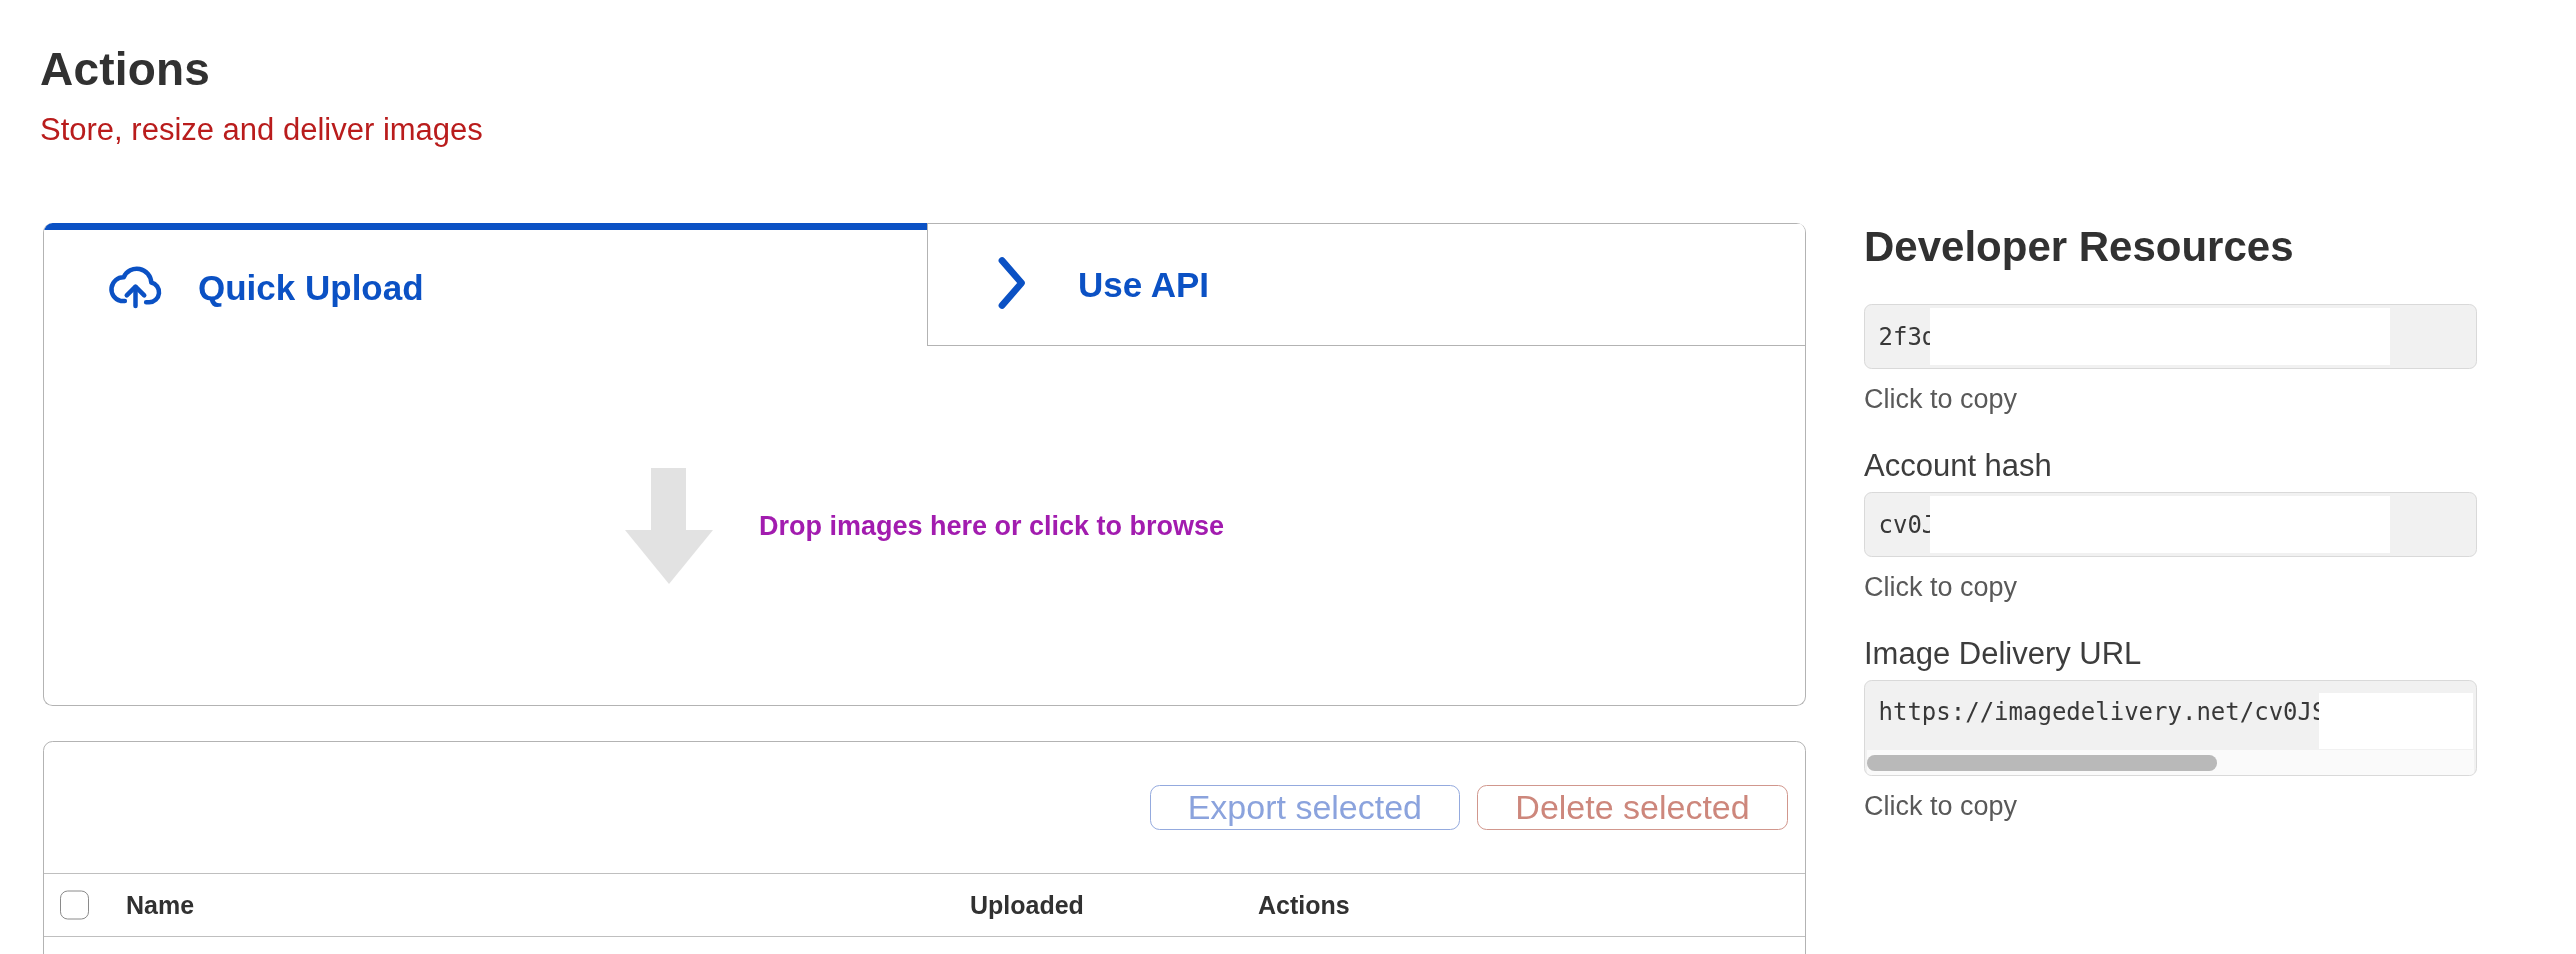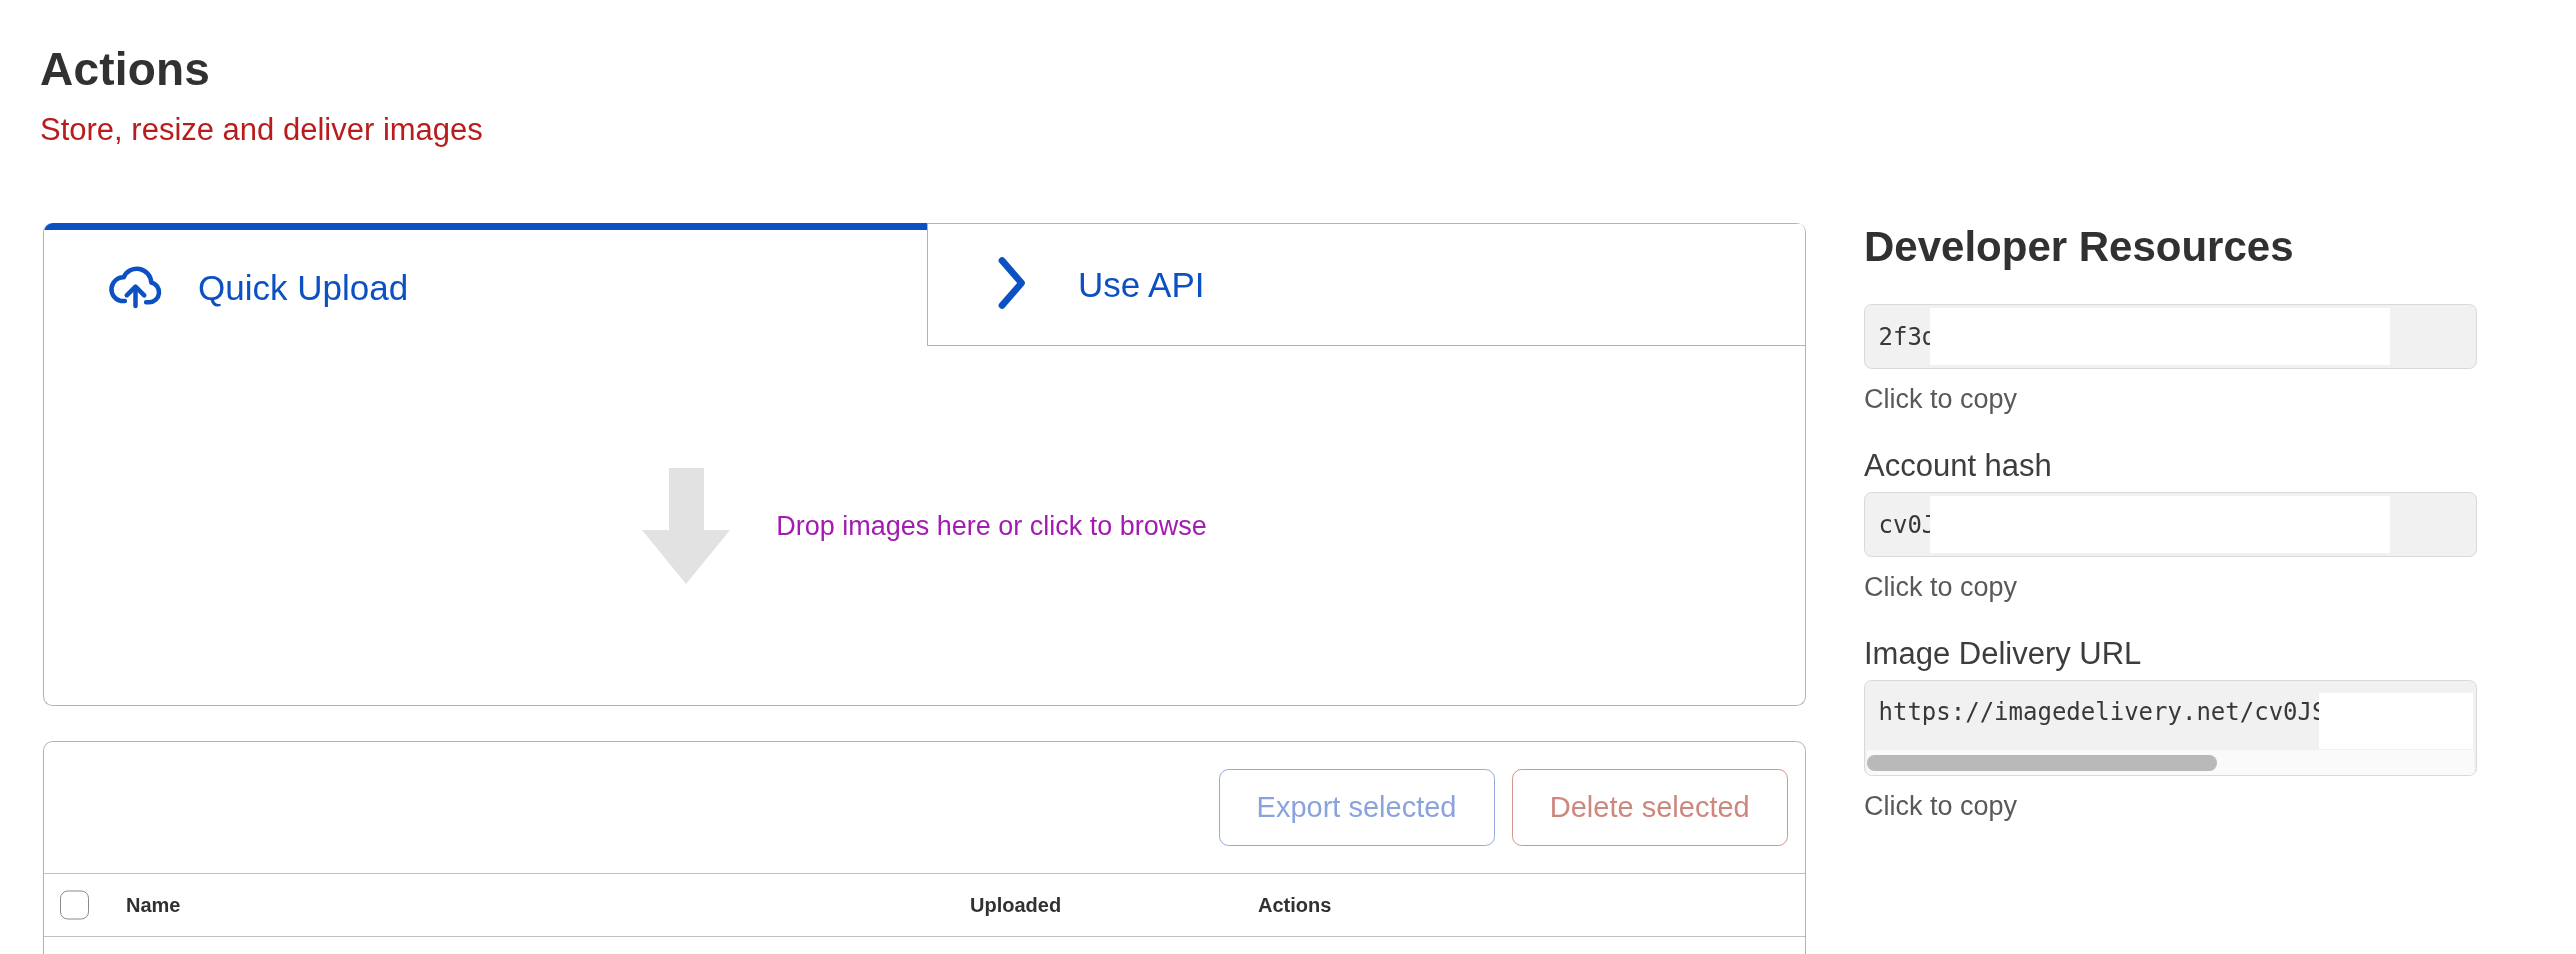--- a/index.html
+++ b/index.html
@@ -7,21 +7,21 @@
               font-family:"Liberation Sans", sans-serif; color:#313131; }
 
   .abs { position:absolute; }
 
   
   #page-title { left:40px; top:42px; font-size:46px; font-weight:700; color:#313131; letter-spacing:0.2px; }
   #page-subtitle { left:40px; top:112px; font-size:31px; font-weight:400; color:#b91c1c; }
 
   
   #upload-card { left:43px; top:223px; width:1763px; height:483px;
-                 border:1.9px solid #b3b3b3; border-top:none; border-radius:9.6px; background:#fff; overflow:hidden; }
+                 border:1.9px solid #b3b3b3; border-top:none; border-radius:9.6px; background:#fff; overflow:hidden;font-weight:bold; }
   #tab-row { display:flex; height:123px; width:100%; }
   .tab { display:flex; align-items:center; cursor:pointer; background:#fff; }
   #tab-quick-upload { width:883px; border-top:7.7px solid #0b51c4; padding-left:60px; }
   #tab-use-api { flex:1; border-top:1.9px solid #b3b3b3; border-left:1.9px solid #b3b3b3;
                  border-bottom:1.9px solid #b3b3b3; padding-left:69px; }
   .tab-label { font-size:35px; color:#0b51c4; }
   #tab-quick-upload .tab-label { margin-left:31px; }
   #tab-use-api .tab-label { margin-left:50px; }
 
   #drop-zone { height:360px; display:flex; align-items:center; justify-content:center; cursor:pointer; }
@@ -29,29 +29,29 @@
   #drop-arrow .shaft { width:35px; height:62px; background:#e2e2e2; }
   #drop-arrow .head { width:0; height:0; border-left:44px solid transparent;
                       border-right:44px solid transparent; border-top:54px solid #e2e2e2; }
   #drop-label { font-size:27px; color:#a21caf; margin-left:46px; }
 
   
   #table-card { left:43px; top:741px; width:1763px; height:404px;
                 border:1.9px solid #b3b3b3; border-radius:9.6px; background:#fff; overflow:hidden; }
   #table-toolbar { height:131px; display:flex; align-items:center; justify-content:flex-end;
                    padding-right:17.3px; }
-  .btn { height:77px; padding:0 37px; border-radius:9.6px; background:#fff; font-size:29px;
+  .btn { height:45px; padding:0 37px; border-radius:9.6px; background:#fff; font-size:34px;
          display:flex; align-items:center; justify-content:center; cursor:pointer;
          font-family:"Liberation Sans", sans-serif; }
   #export-selected-button { border:1.9px solid #94aade; color:#8ba3dd; margin-right:17.3px; }
   #delete-selected-button { border:1.9px solid #d1978d; color:#cd877c; }
 
   #table-header { position:relative; height:64px; border-top:1.9px solid #bfbfbf; border-bottom:1.9px solid #bfbfbf; }
   #table-header .col { position:absolute; top:50%; transform:translateY(-50%);
-                       font-size:20px; font-weight:700; color:#313131; }
+                       font-size:25px; font-weight:700; color:#313131; }
   #header-checkbox { position:absolute; left:16.4px; top:50%; transform:translateY(-50%);
                      width:29px; height:29px; border:1.9px solid #8a8a8a; border-radius:7.7px;
                      background:#fff; cursor:pointer; }
   #col-name { left:82px; }
   #col-uploaded { left:926px; }
   #col-actions { left:1214px; }
 
   
   #sidebar { left:1864px; top:223px; width:613px; }
   #sidebar-title { font-size:42px; font-weight:700; color:#313131; height:46px; margin-bottom:35px; }

